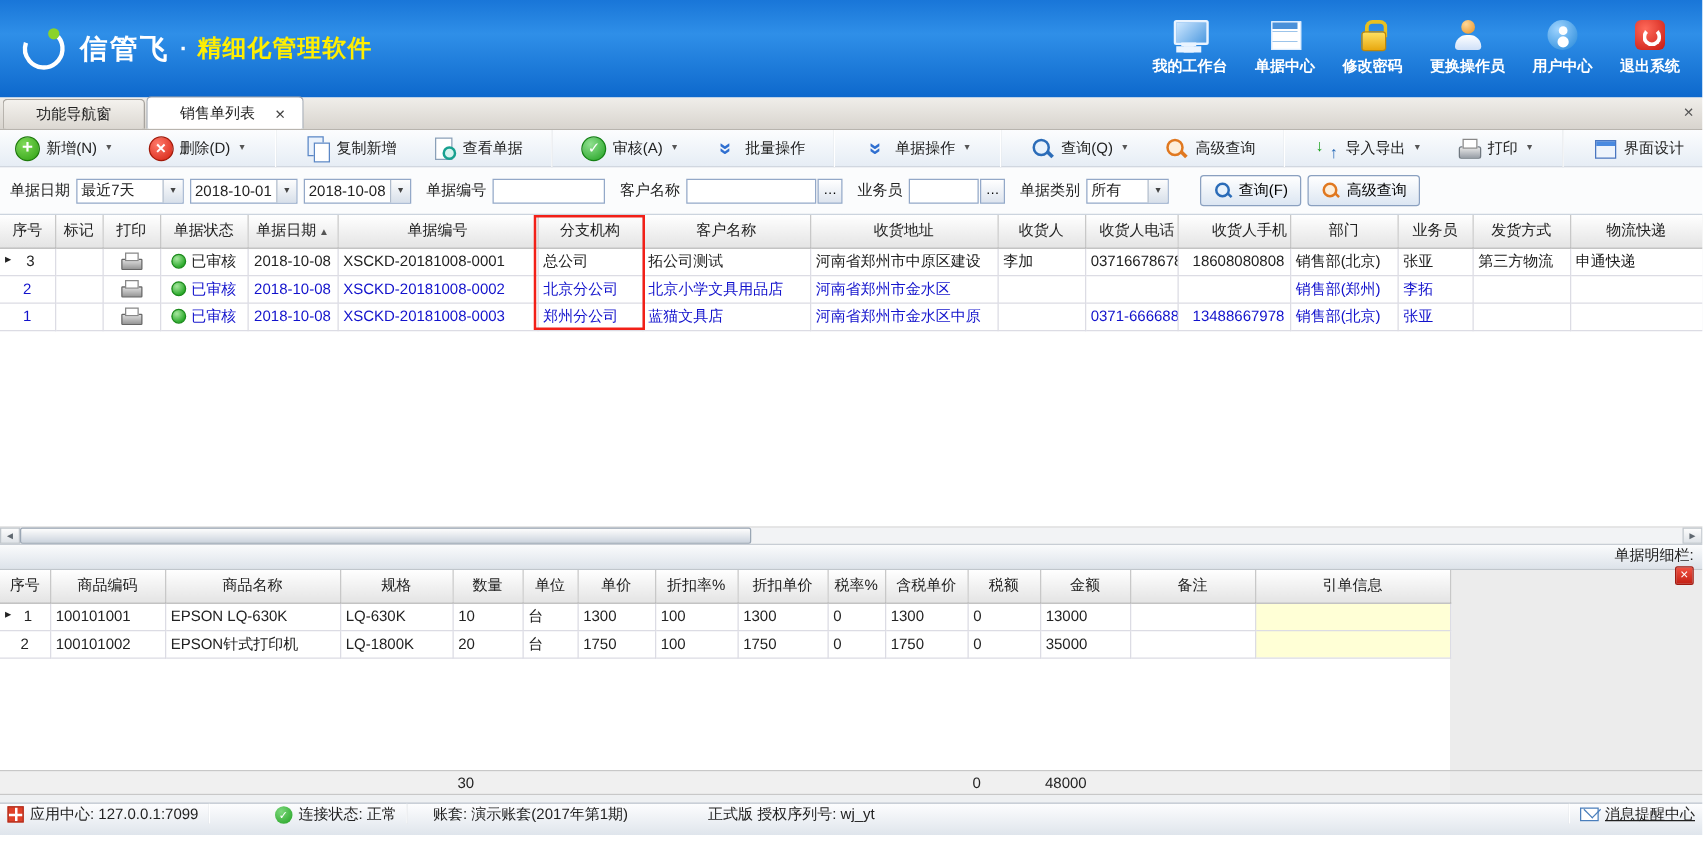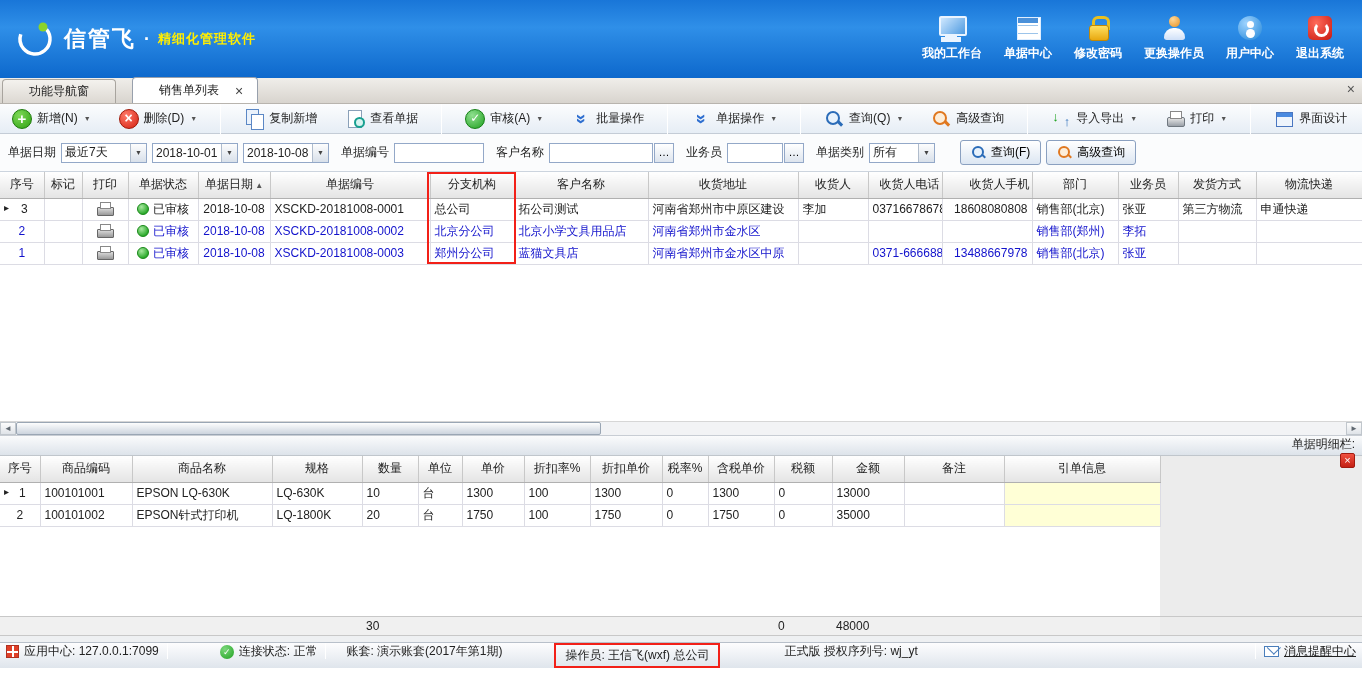--- a/index.html
+++ b/index.html
@@ -6,21 +6,21 @@
   html,body { width:1362px; height:684px; overflow:hidden;
     font-family:"Liberation Sans","DejaVu Sans",sans-serif; font-size:12px; color:#222; background:#fff;}
 
   
   .topbar{height:78px;background:linear-gradient(180deg,#1976d8 0%,#2f8fe8 35%,#0d68cc 100%);
     display:flex;align-items:center;justify-content:space-between;padding:0 10px 0 14px;}
   .brand{display:flex;align-items:center;gap:8px;}
   .logo{width:42px;height:42px;display:block;}
   .brand-name{color:#fff;font-size:22px;font-weight:bold;letter-spacing:2px;}
   .brand-sep{color:#fff;font-size:18px;font-weight:bold;}
-  .brand-tag{color:#ffee00;font-size:13px;font-weight:bold;letter-spacing:1px;}
+  .brand-tag{color:#ffee00;font-size:19px;font-weight:bold;letter-spacing:1px;}
   .topnav{display:flex;align-items:flex-end;gap:22px;padding-right:8px;}
   .navitem{display:flex;flex-direction:column;align-items:center;gap:3px;cursor:pointer;}
   .nlabel{color:#fff;font-size:12px;font-weight:bold;white-space:nowrap;}
   .nic{width:30px;height:26px;position:relative;display:block;}
   .nic-workspace::before{content:"";position:absolute;left:2px;top:0;width:24px;height:16px;
     background:linear-gradient(135deg,#cfe8ff,#4e9ae0);border:2px solid #eaf4ff;border-radius:2px;}
   .nic-workspace::after{content:"";position:absolute;left:8px;top:18px;width:12px;height:3px;background:#eaf4ff;
     box-shadow:-3px 4px 0 1px #eaf4ff, 3px 4px 0 1px #eaf4ff;}
   .nic-doccenter::before{content:"";position:absolute;left:4px;top:1px;width:22px;height:21px;background:#fff;
     border:1px solid #dfeeff;}
@@ -41,21 +41,21 @@
     border-radius:50%;box-shadow:0 9px 0 1px #fff;}
   .nic-exit::before{content:"";position:absolute;left:3px;top:0;width:24px;height:24px;
     background:radial-gradient(circle at 35% 30%,#ff6a5a,#c81810);border-radius:5px;}
   .nic-exit::after{content:"";position:absolute;left:9px;top:6px;width:9px;height:9px;
     border:3px solid #fff;border-radius:50%;border-top-color:transparent;}
 
   
   .tabstrip{height:26px;background:linear-gradient(#f0eeea,#d8d4ce);border-bottom:1px solid #b8b4ae;
     display:flex;align-items:flex-end;padding-left:2px;position:relative;}
   .tab{height:24px;padding:0 26px;display:flex;align-items:center;border:1px solid #a8a49e;border-bottom:none;
-    border-radius:4px 4px 0 0;background:linear-gradient(#f4f2ee,#dcd8d2);margin-right:16px;cursor:pointer;white-space:nowrap;}
+    border-radius:4px 4px 0 0;background:linear-gradient(#f4f2ee,#dcd8d2);margin-right:1px;cursor:pointer;white-space:nowrap;}
   .tab.active{background:#fff;height:26px;position:relative;z-index:2;border-color:#98a0ac;padding:0 14px 0 26px;}
   .tabx{color:#444;font-size:14px;margin-left:16px;line-height:1;cursor:pointer;}
   .strip-x{position:absolute;right:7px;top:4px;color:#555;font-size:14px;line-height:1;cursor:pointer;}
 
   
   .toolbar{height:30px;display:flex;align-items:center;padding:0 4px;
     background:linear-gradient(#fcfdfe,#e6edf5);border-bottom:1px solid #c4ccd6;gap:12px;}
   .tbtn{display:flex;align-items:center;gap:5px;padding:4px 8px;border-radius:3px;cursor:pointer;white-space:nowrap;}
   .dd{font-size:7px;color:#555;margin-left:1px;}
   .tsep{width:1px;height:30px;background:#c0c6ce;border-right:1px solid #fff;margin:0 3px;}
@@ -578,23 +578,20 @@
     </div>
     <span class="ssep"></span>
     <div class="sseg ml48">
       <span class="okdot">✓</span>
       <span>连接状态: 正常</span>
     </div>
     <span class="ssep"></span>
     <div class="sseg ml16">
       <span>账套: 演示账套(2017年第1期)</span>
     </div>
-    <div class="sseg redframe ml48">
-      <span>操作员: 王信飞(wxf) 总公司</span>
-    </div>
     <div class="sseg ml64">
       <span>正式版 授权序列号: wj_yt</span>
     </div>
     <div class="spacer"></div>
     <span class="ssep"></span>
     <div class="sseg msglink">
       <span class="envelope"></span>
       <span>消息提醒中心</span>
     </div>
   </footer>

